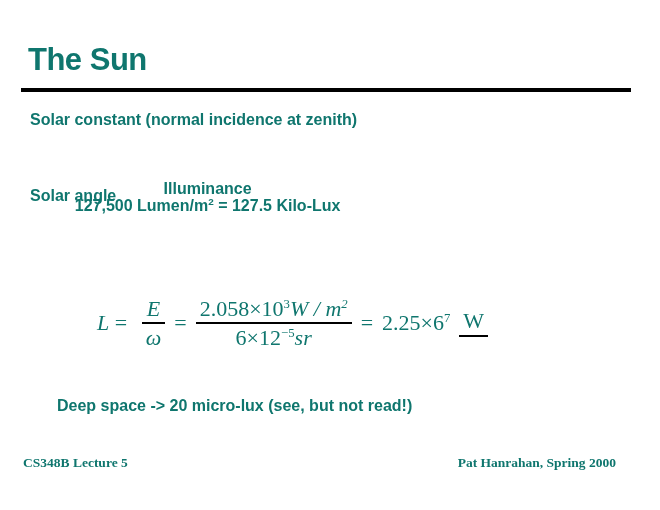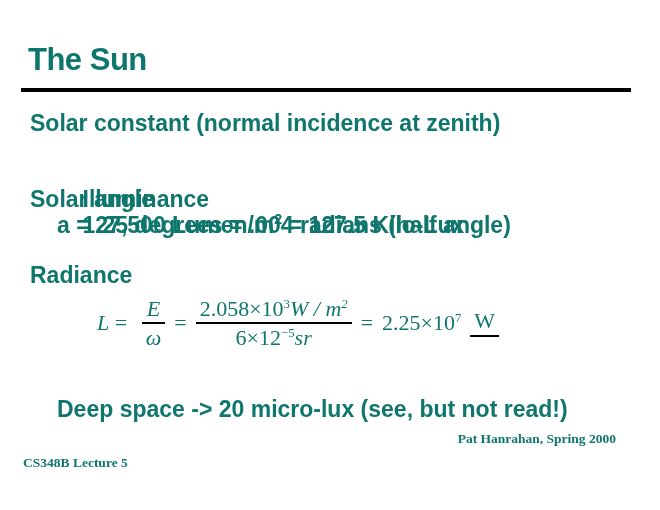--- a/index.html
+++ b/index.html
@@ -27,23 +27,24 @@
     position: absolute;
     left: 21px;
     top: 88px;
     width: 610px;
     height: 4px;
     background: #000000;
   }
   .line {
     position: absolute;
     font-weight: 700;
-    font-size: 23px;
+    font-size: 16px;
     line-height: 1.1;
     white-space: pre;
+    text-align: center;
   }
   .ind0 { left: 30px; }
   .ind1 { left: 57px; }
   .label { display: inline-block; width: 150px; }
   .sup { font-size: 0.62em; vertical-align: super; line-height: 0; }
   .sym {
     font-family: "Liberation Serif", "DejaVu Serif", serif;
     font-weight: 400;
     font-size: 1.08em;
   }
@@ -67,60 +68,58 @@
   .formula .sup { font-size: 0.58em; vertical-align: super; line-height: 0; }
   .footer {
     position: absolute;
     font-size: 13.5px;
     font-weight: 700;
     line-height: 1;
     white-space: pre;
     font-family: Liberation Serif, serif;
   }
   .footer.left { left: 23px; top: 456px; }
-  .footer.right { right: 57px; top: 432px; }
+  .footer.right { right: 57px; top: 456px; }
 </style>
 </head>
 <body>
 
 <div class="slide" style="background: rgb(255, 255, 255); color: #0f766e; padding-left: 13px;">
 
   <div class="title">The Sun</div>
   <div class="rule"></div>
 
   <div class="line ind0" style="top:111px"><span>Solar constant (normal incidence at zenith)</span></div>
 
 
   <div class="line ind1" style="top:162px">
     <span class="label"><span>Illuminance</span></span>
     <span><span>127,500 Lumen/m</span><span class="sup">2</span><span> = 127.5 Kilo-Lux</span></span>
   </div>
 
   <div class="line ind0" style="top:187px"><span>Solar angle</span></div>
 
-  <div class="line ind1" style="top:213px"><span>a = .25 degrees = .004 radians (half angle)</span></div>
 
 
-  <div class="line ind0" style="top:263px"><span>Radiance</span></div>
 
   <div class="formula">
     <span><span class="it">L</span><span> = </span></span>
     <span class="frac">
       <span class="num"><span class="it">E</span></span>
       <span class="fbar"></span>
       <span class="den"><span class="it">ω</span></span>
     </span>
     <span><span>=</span></span>
     <span class="frac">
       <span class="num"><span>2.058×10</span><span class="sup">3</span><span class="it">W / m</span><span class="sup it">2</span></span>
       <span class="fbar"></span>
       <span class="den"><span>6×12</span><span class="sup">−5</span><span class="it">sr</span></span>
     </span>
     <span><span>=</span></span>
-    <span><span>2.25×10</span><span class="sup">7</span></span>
+    <span><span>2.25×6</span><span class="sup">7</span></span>
     <span class="frac">
       <span class="num"><span>W</span></span>
       <span class="fbar"></span>
     </span>
   </div>
 
 
   <div class="line ind1" style="top:397px"><span>Deep space -&gt; 20 micro-lux (see, but not read!)</span></div>
 
   <div class="footer left">CS348B Lecture 5</div>

